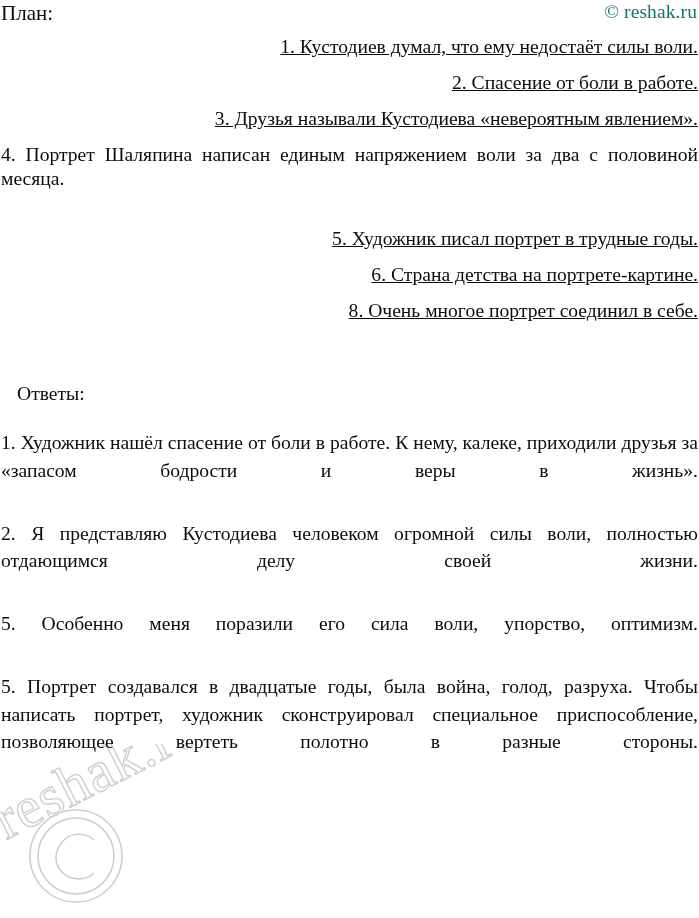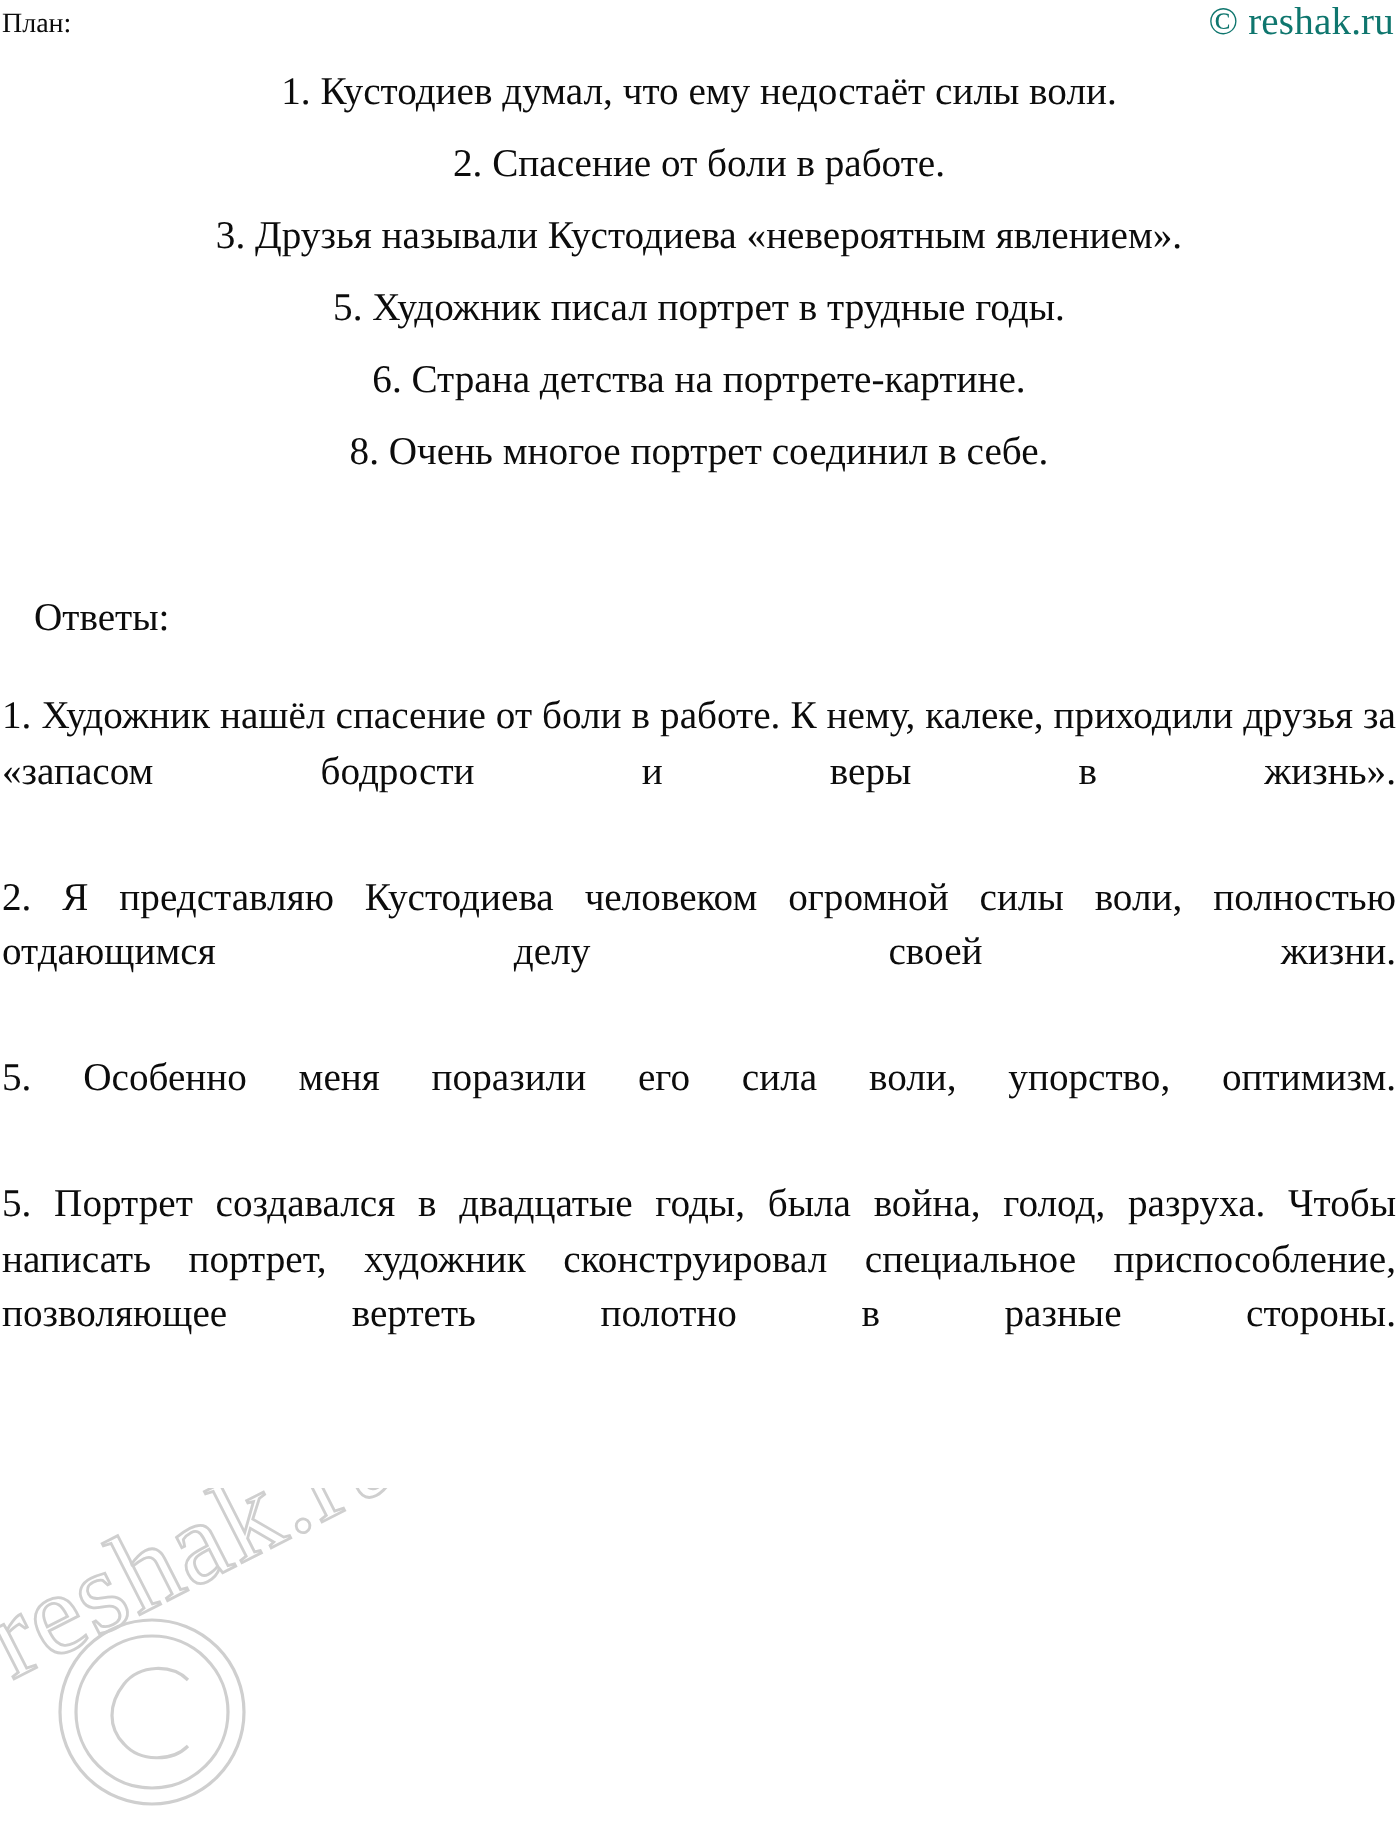--- a/index.html
+++ b/index.html
@@ -51,21 +51,21 @@
   
   .content {
     position: absolute;
     left: 1px;
     top: 0;
     width: 697px;
     z-index: 2;
   }
 
   .heading {
-    font-size: 14px;
+    font-size: 21px;
     line-height: 20px;
     margin: 0;
     padding-top: 3px;
     text-align: left;
   }
 
   
   .plan-list {
     margin: 0;
     padding: 0;
@@ -80,21 +80,22 @@
     text-justify: inter-word;
     hyphens: none;
   }
   
   .plan-item::after {
     content: "";
     display: inline-block;
     width: 100%;
   }
   .plan-item.nojust {
-    text-align: center;
+    text-align: right;
+    text-decoration: underline;
   }
   .plan-item.nojust::after { display: none; }
 
   .gap {
     height: 44px;
   }
 
   .answers-heading {
     font-size: 19.6px;
     line-height: 22px;
@@ -139,20 +140,21 @@
   <div class="hdr-mark">© reshak.ru</div>
 
   <div class="content">
 
     <div class="heading">План:</div>
 
     <div class="plan-list">
       <p class="plan-item nojust">1. Кустодиев думал, что ему недостаёт силы воли.</p>
       <p class="plan-item nojust">2. Спасение от боли в работе.</p>
       <p class="plan-item nojust">3. Друзья называли Кустодиева «невероятным явлением».</p>
+      <p class="plan-item">4. Портрет Шаляпина написан единым напряжением воли за два с половиной месяца.</p>
       <p class="plan-item nojust">5. Художник писал портрет в трудные годы.</p>
       <p class="plan-item nojust">6. Страна детства на портрете-картине.</p>
       <p class="plan-item nojust">8. Очень многое портрет соединил в себе.</p>
     </div>
 
     <div class="gap"></div>
 
     <div class="answers-heading">Ответы:</div>
 
     <div class="answer-list">

